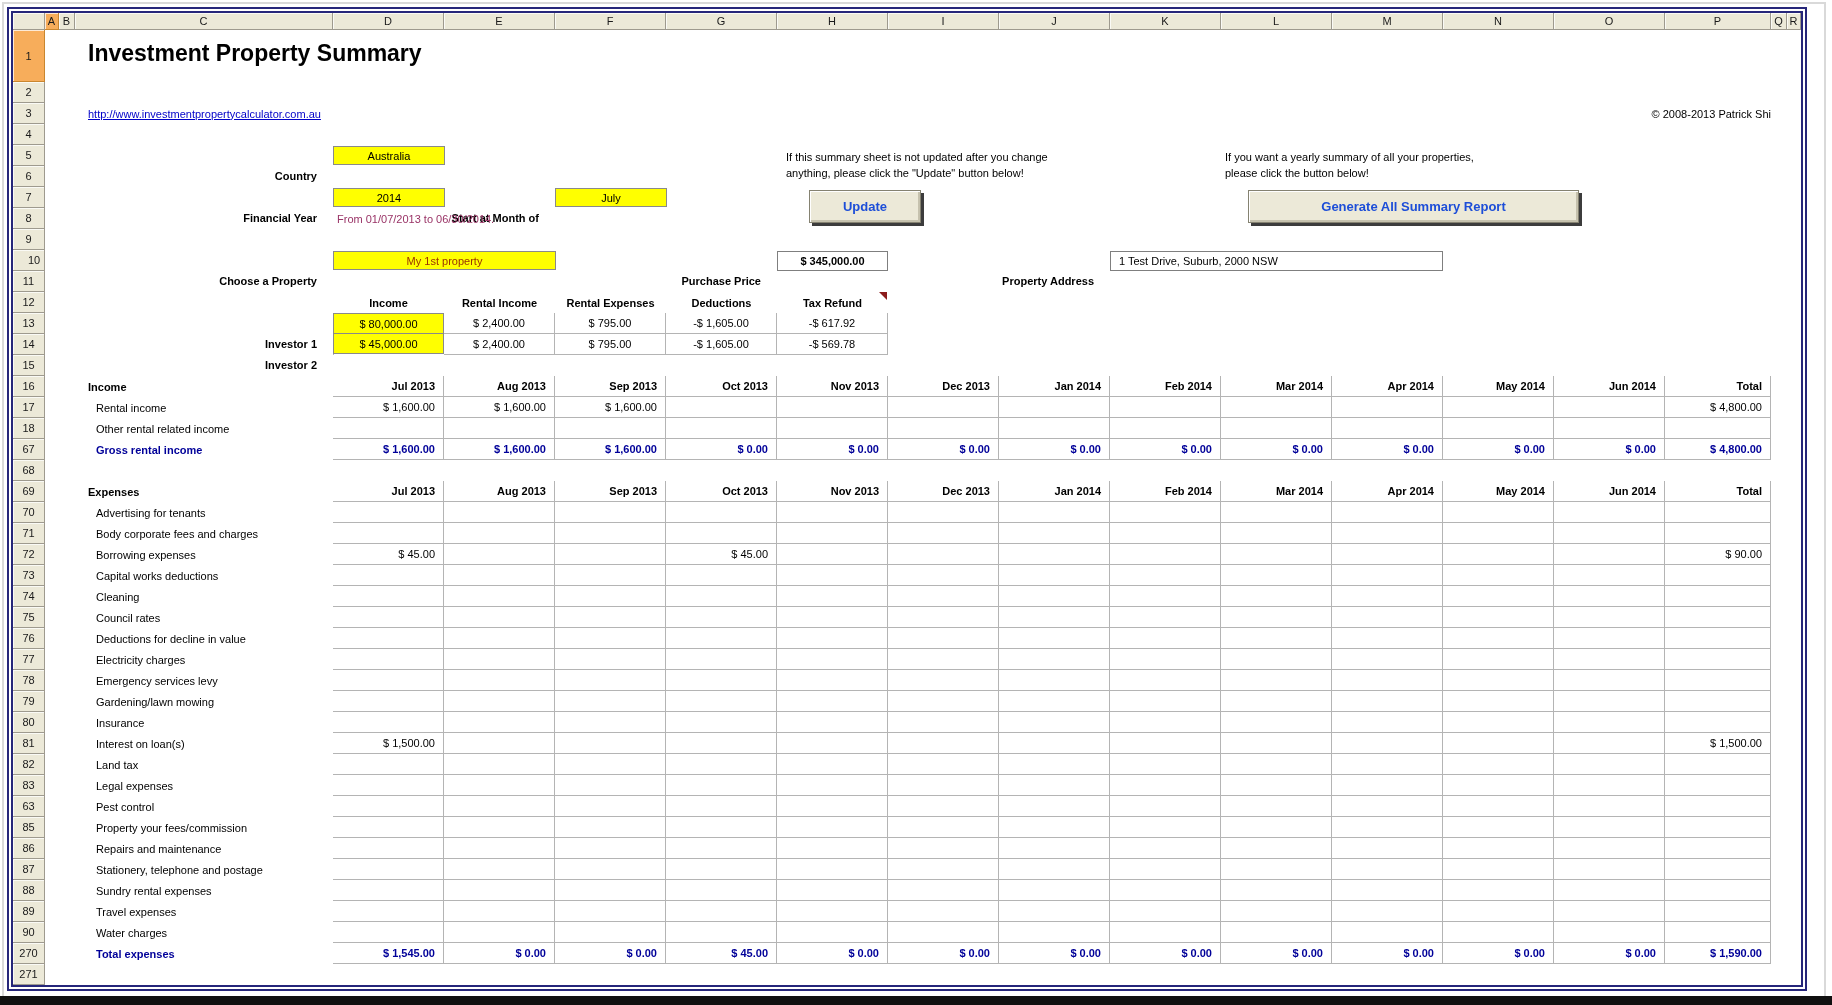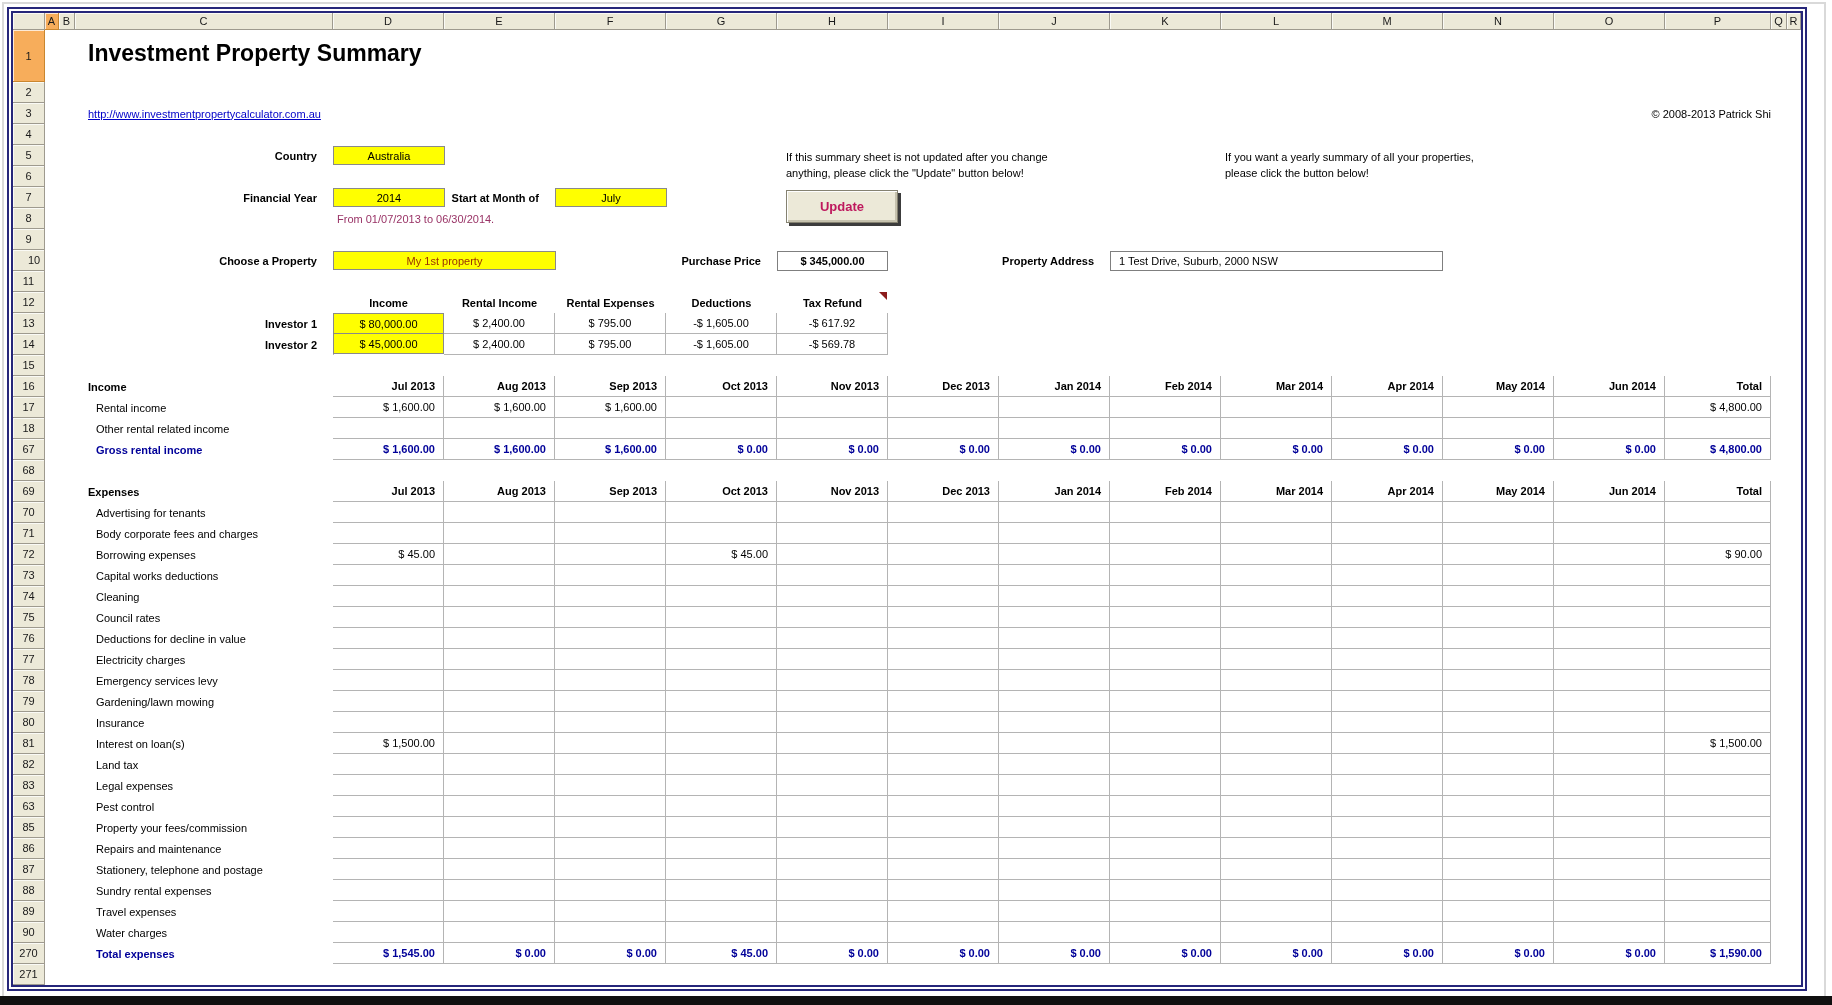--- a/index.html
+++ b/index.html
@@ -7,30 +7,30 @@
   .outer-frame{position:absolute;left:2px;top:2px;width:1820px;height:994px;border:2px solid #d9d9d9;}
   .xlwindow{position:absolute;left:7px;top:7px;width:1788px;height:972px;border:6px double #26267A;background:#ffffff;}
   .bottom-strip{position:absolute;left:0;top:996px;width:1832px;height:9px;background:#101010;}
   .hdrcell{position:absolute;background:#ECE9D8;border-right:1px solid #9e9a8e;border-bottom:1px solid #9e9a8e;box-sizing:border-box;
            display:flex;align-items:center;justify-content:center;font-size:11px;color:#1a1a1a;
            box-shadow:inset 1px 1px 0 rgba(255,255,255,.75);}
   .hdrcell.sel{background:#F7AD5B;border-color:#c9862f;}
   .cell{position:absolute;box-sizing:border-box;display:flex;align-items:center;font-size:11px;color:#000;white-space:nowrap;overflow:hidden;}
   .num{justify-content:flex-end;padding-right:8px;}
   .ctr{justify-content:center;}
-  .right{justify-content:flex-end;padding-right:16px;}
+  .right{justify-content:flex-end;padding-right:16px;margin-top:20px;}
   .bold{font-weight:bold;}
   .navy{color:#000099;}
   .grid{border-right:1px solid #b4b4b4;border-bottom:1px solid #b4b4b4;background:#fff;}
   .range{position:absolute;border-left:1px solid #b4b4b4;border-top:1px solid #b4b4b4;box-sizing:border-box;pointer-events:none;}
   .yellow{background:#FFFF00;border:1px solid #8a8a8a;}
   .inputbox{border:1px solid #7f7f7f;background:#fff;}
   .btn{position:absolute;background:#ECE9D8;border:1px solid #858271;box-sizing:border-box;cursor:pointer;
        box-shadow:inset 1px 1px 0 #ffffff,inset -2px -2px 0 #c6c2ae,3px 3px 0 #3c3c3c;
-       display:flex;align-items:center;justify-content:center;font-weight:bold;color:#be185d;font-size:13px;}
+       display:flex;align-items:center;justify-content:center;font-weight:bold;color:#1d4ed8;font-size:13px;margin-left:23px;}
   .title{position:absolute;font-size:23px;font-weight:bold;color:#000;white-space:nowrap;}
   .link{color:#0000C8;text-decoration:underline;font-size:11px;}
   .note{position:absolute;font-size:11px;color:#000;line-height:16px;white-space:nowrap;}
   .maroon{color:#993366;}
   .propred{color:#993300;}
   .cmt{position:absolute;width:0;height:0;border-top:8px solid #8B1C1C;border-left:8px solid transparent;}
 </style>
 </head>
 <body>
 
@@ -125,20 +125,21 @@
     <div class="note" style="left:773px;top:136px;">
       <div>If this summary sheet is not updated after you change</div>
       <div>anything, please click the "Update" button below!</div>
     </div>
     <div class="btn" style="left:773px;top:177px;width:112px;height:33px;">Update</div>
 
     <div class="note" style="left:1212px;top:136px;">
       <div>If you want a yearly summary of all your properties,</div>
       <div>please click the button below!</div>
     </div>
+    <div class="btn" style="left:1212px;top:177px;width:331px;height:33px;">Generate All Summary Report</div>
 
     <div class="cell right bold" style="left:62px;top:237px;width:258px;height:21px;">Choose a Property</div>
     <div class="cell ctr yellow propred" style="left:320px;top:238px;width:223px;height:19px;">My 1st property</div>
 
     <div class="cell right bold" style="left:653px;top:237px;width:111px;height:21px;">Purchase Price</div>
     <div class="cell ctr inputbox" style="left:764px;top:238px;width:111px;height:20px;font-weight:bold;">$ 345,000.00</div>
 
     <div class="cell right bold" style="left:986px;top:237px;width:111px;height:21px;">Property Address</div>
     <div class="cell inputbox" style="left:1097px;top:238px;width:333px;height:20px;padding-left:8px;">1 Test Drive, Suburb, 2000 NSW</div>
 

